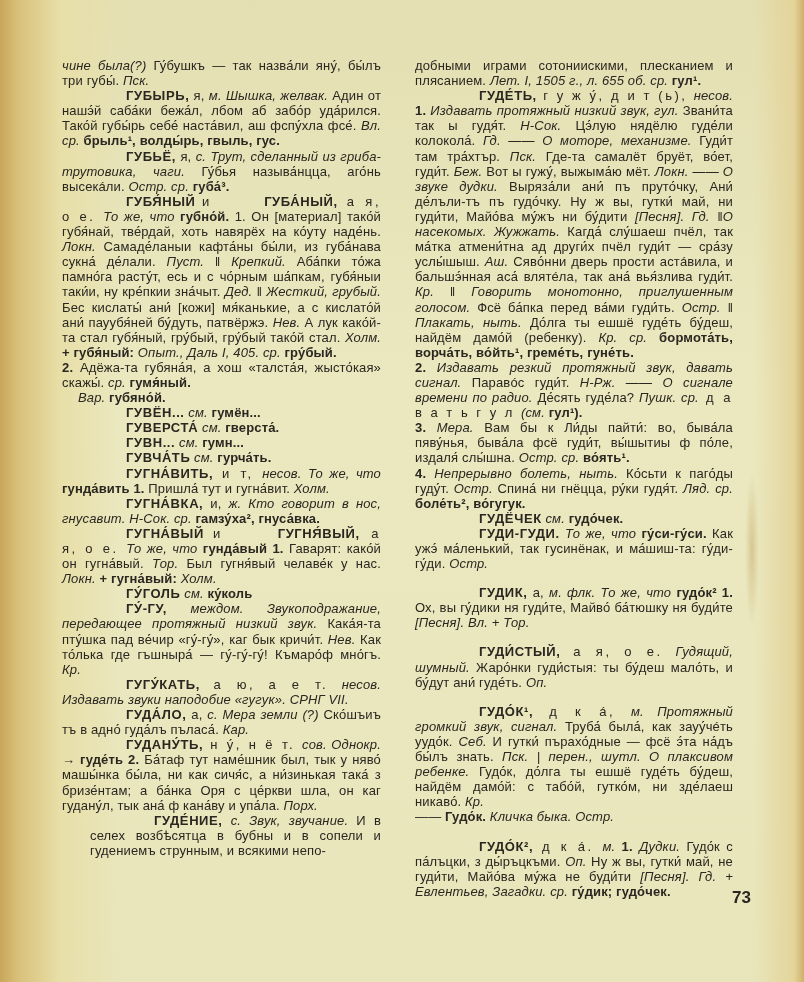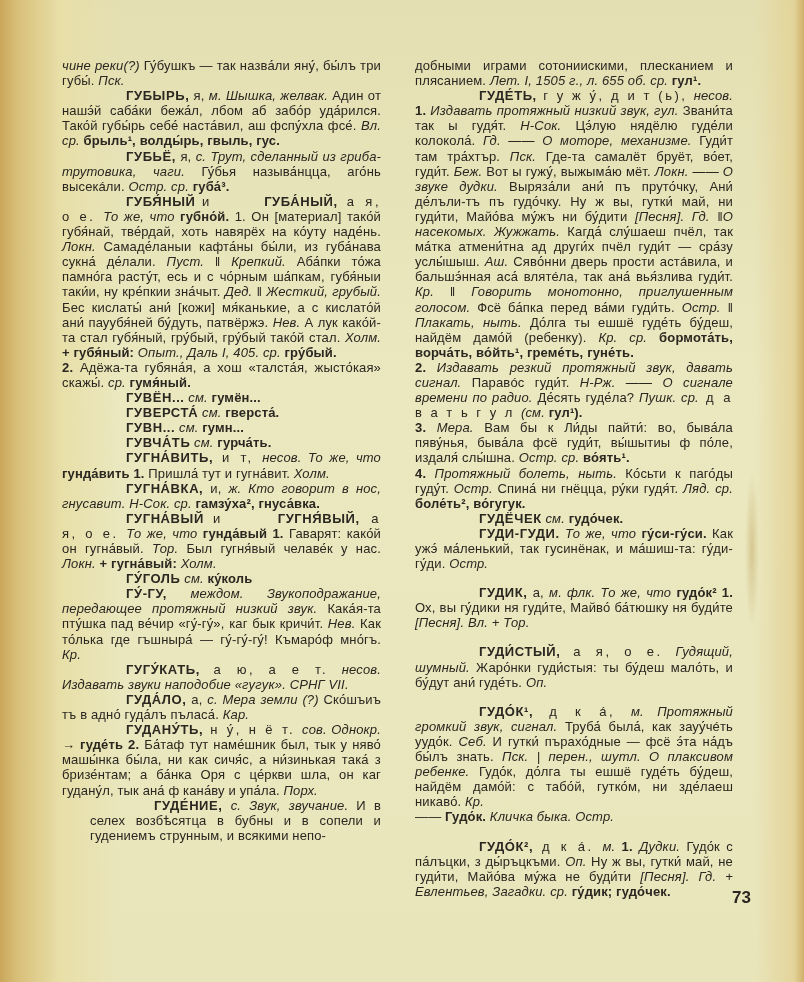--- a/index.html
+++ b/index.html
@@ -44,45 +44,46 @@
     font-family: "Liberation Sans", sans-serif; font-size: 17px; font-weight: bold;
   }
 </style>
 </head>
 <body>
 
 <div class="page-bg"></div>
 <div class="stain"></div>
 
 <div class="column col-left" id="col-left">
-    <p class="p"><span class="i">чине реки(?) </span><span>Гу́бушкъ — так назва́ли яну́, бы́лъ три губы́. </span><span class="i">Пск.</span></p>
+    <p class="p"><span class="i">чине была(?) </span><span>Гу́бушкъ — так назва́ли яну́, бы́лъ три губы́. </span><span class="i">Пск.</span></p>
     <p class="p indent"><span class="hw">ГУБЫРЬ,</span><span> я, </span><span class="i">м. Шышка, желвак.</span><span> Адин от нашэ́й саба́ки бежа́л, лбом аб забо́р уда́рился. Тако́й губы́рь себе́ наста́вил, аш фспу́хла фсе́. </span><span class="i">Вл. ср.</span><span class="b"> брыль¹, волды́рь, гвыль, гус.</span></p>
     <p class="p indent"><span class="hw">ГУБЬЁ,</span><span> я, </span><span class="i">с. Трут, сделанный из гриба-трутовика, чаги.</span><span> Гу́бья называ́нцца, аго́нь высекáли. </span><span class="i">Остр. ср.</span><span class="b"> губа́³.</span></p>
     <p class="p indent"><span class="hw">ГУБЯ́НЫЙ</span><span> и </span><span class="hw">ГУБА́НЫЙ,</span><span class="sp"> а я, о е. </span><span class="i">То же, что</span><span class="b"> губно́й.</span><span> 1. Он [материал] тако́й губя́най, тве́рдай, хоть навярёх на ко́уту наде́нь. </span><span class="i">Локн.</span><span> Самаде́ланыи кафта́ны бы́ли, из губа́нава сукна́ де́лали. </span><span class="i">Пуст. ‖ Крепкий.</span><span> Аба́пки то́жа памно́га расту́т, есь и с чо́рным ша́пкам, губя́ныи таки́и, ну кре́пкии зна́чыт. </span><span class="i">Дед. ‖ Жесткий, грубый.</span><span> Бес кислаты́ ани́ [кожи] мя́канькие, а с кислато́й ани́ пауубя́ней бу́дуть, патвёржэ. </span><span class="i">Нев.</span><span> А лук како́й-та стал губя́ный, гру́бый, гру́бый тако́й стал. </span><span class="i">Холм.</span><span class="b"> + губя́ный: </span><span class="i">Опыт., Даль I, 405. ср.</span><span class="b"> гру́бый.</span></p>
     <p class="p"><span class="b">2.</span><span> Адёжа-та губяна́я, а хош «талста́я, жысто́кая» скажы́. </span><span class="i">ср.</span><span class="b"> гумя́ный.</span></p>
+    <p class="p indent"><span class="i">Вар.</span><span class="b"> губяно́й.</span></p>
     <p class="p indent"><span class="hw">ГУВЁН...</span><span class="i"> см.</span><span class="b"> гумён...</span></p>
     <p class="p indent"><span class="hw">ГУВЕРСТА́</span><span class="i"> см.</span><span class="b"> гверста́.</span></p>
     <p class="p indent"><span class="hw">ГУВН...</span><span class="i"> см.</span><span class="b"> гумн...</span></p>
     <p class="p indent"><span class="hw">ГУВЧА́ТЬ</span><span class="i"> см.</span><span class="b"> гурча́ть.</span></p>
     <p class="p indent"><span class="hw">ГУГНА́ВИТЬ,</span><span class="sp"> и т, </span><span class="i">несов. То же, что</span><span class="b"> гунда́вить 1.</span><span> Пришла́ тут и гугна́вит. </span><span class="i">Холм.</span></p>
     <p class="p indent"><span class="hw">ГУГНА́ВКА,</span><span> и, </span><span class="i">ж. Кто говорит в нос, гнусавит. Н-Сок. ср.</span><span class="b"> гамзу́ха², гнуса́вка.</span></p>
     <p class="p indent"><span class="hw">ГУГНА́ВЫЙ</span><span> и </span><span class="hw">ГУГНЯ́ВЫЙ,</span><span class="sp"> а я, о е. </span><span class="i">То же, что</span><span class="b"> гунда́вый 1.</span><span> Гаварят: како́й он гугна́вый. </span><span class="i">Тор.</span><span> Был гугня́вый челаве́к у нас. </span><span class="i">Локн.</span><span class="b"> + гугна́вый: </span><span class="i">Холм.</span></p>
     <p class="p indent"><span class="hw">ГУ́ГОЛЬ</span><span class="i"> см.</span><span class="b"> ку́коль</span></p>
     <p class="p indent"><span class="hw">ГУ́-ГУ,</span><span class="i"> междом. Звукоподражание, передающее протяжный низкий звук.</span><span> Кака́я-та пту́шка пад ве́чир «гу́-гу́», каг бык кричи́т. </span><span class="i">Нев.</span><span> Как то́лька где гъшныра́ — гу́-гу́-гу́! Къмаро́ф мно́гъ. </span><span class="i">Кр.</span></p>
     <p class="p indent"><span class="hw">ГУГУ́КАТЬ,</span><span class="sp"> а ю, а е т. </span><span class="i">несов. Издавать звуки наподобие «гугук». СРНГ VII.</span></p>
     <p class="p indent"><span class="hw">ГУДА́ЛО,</span><span> а, </span><span class="i">с. Мера земли (?)</span><span> Ско́шъиъ тъ в адно́ гуда́лъ пълаcа́. </span><span class="i">Кар.</span></p>
     <p class="p indent"><span class="hw">ГУДАНУ́ТЬ,</span><span class="sp"> н у́, н ё т. </span><span class="i">сов. Однокр.</span><span class="b"> → гуде́ть 2.</span><span> Ба́таф тут наме́шник был, тык у няво́ машы́нка бы́ла, ни как сичя́с, а ни́зинькая така́ з бризе́нтам; а ба́нка Оря с це́ркви шла, он каг гудану́л, тык ана́ ф кана́ву и упа́ла. </span><span class="i">Порх.</span></p>
     <p class="p hang"><span class="hw">ГУДЕ́НИЕ,</span><span class="i"> с. Звук, звучание.</span><span> И в селех возбѣсятца в бубны и в сопели и гудениемъ струнным, и всякими непо-</span></p>
   </div>
 <div class="column col-right" id="col-right">
     <p class="p"><span>добными играми сотониискими, плесканием и плясанием. </span><span class="i">Лет. I, 1505 г., л. 655 об. ср.</span><span class="b"> гул¹.</span></p>
     <p class="p indent"><span class="hw">ГУДЕ́ТЬ,</span><span class="sp"> г у ж у́, д и т (ь), </span><span class="i">несов.</span><span class="b"> 1.</span><span class="i"> Издавать протяжный низкий звук, гул.</span><span> Звани́та так ы гудя́т. </span><span class="i">Н-Сок.</span><span> Цэ́лую нядёлю гуде́ли колокола́. </span><span class="i">Гд. —— О моторе, механизме.</span><span> Гуди́т там тра́хтър. </span><span class="i">Пск.</span><span> Где-та самалёт бруёт, во́ет, гуди́т. </span><span class="i">Беж.</span><span> Вот ы гужу́, выжыма́ю мёт. </span><span class="i">Локн. —— О звуке дудки.</span><span> Выряза́ли ани́ пъ пруто́чку, Ани́ де́лъли-тъ пъ гудо́чку. Ну ж вы, гутки́ май, ни гуди́ти, Майо́ва му́жъ ни бу́дити </span><span class="i">[Песня]. Гд. ‖О насекомых. Жужжать.</span><span> Кагда́ слу́шаеш пчёл, так ма́тка атмени́тна ад други́х пчёл гуди́т — сра́зу услы́шыш. </span><span class="i">Аш.</span><span> Сяво́нни дверь прости астáвила, и бальшэ́нная аса́ влятéла, так ана́ вья́злива гуди́т. </span><span class="i">Кр. ‖ Говорить монотонно, приглушенным голосом.</span><span> Фсё ба́пка перед ва́ми гуди́ть. </span><span class="i">Остр. ‖ Плакать, ныть.</span><span> До́лга ты ешшё гуде́ть бу́деш, найдём дамо́й (ребенку). </span><span class="i">Кр. ср.</span><span class="b"> бормота́ть, ворча́ть, во́йть¹, греме́ть, гуне́ть.</span></p>
     <p class="p"><span class="b">2.</span><span class="i"> Издавать резкий протяжный звук, давать сигнал.</span><span> Паравóс гуди́т. </span><span class="i">Н-Рж. —— О сигнале времени по радио.</span><span> Де́сять гуде́ла? </span><span class="i">Пушк. ср.</span><span class="sp"> д а в а т ь  г у л </span><span class="i">(см.</span><span class="b"> гул¹).</span></p>
     <p class="p"><span class="b">3.</span><span class="i"> Мера.</span><span> Вам бы к Ли́ды пайти́: во, быва́ла пяву́нья, быва́ла фсё гуди́т, вы́шытиы ф по́ле, издаля́ слы́шна. </span><span class="i">Остр. ср.</span><span class="b"> во́ять¹.</span></p>
-    <p class="p"><span class="b">4.</span><span class="i"> Протяжный болеть, ныть.</span><span> Ко́сьти к паго́ды гуду́т. </span><span class="i">Остр.</span><span> Спина́ ни гнёцца, ру́ки гудя́т. </span><span class="i">Ляд. ср.</span><span class="b"> боле́ть², во́гугук.</span></p>
+    <p class="p"><span class="b">4.</span><span class="i"> Непрерывно болеть, ныть.</span><span> Ко́сьти к паго́ды гуду́т. </span><span class="i">Остр.</span><span> Спина́ ни гнёцца, ру́ки гудя́т. </span><span class="i">Ляд. ср.</span><span class="b"> боле́ть², во́гугук.</span></p>
     <p class="p indent"><span class="hw">ГУДЁЧЕК</span><span class="i"> см.</span><span class="b"> гудо́чек.</span></p>
     <p class="p indent"><span class="hw">ГУДИ-ГУДИ.</span><span class="i"> То же, что</span><span class="b"> гу́си-гу́си.</span><span> Как ужэ́ ма́ленький, так гусинёнак, и ма́шиш-та: гу́ди-гу́ди. </span><span class="i">Остр.</span></p>
     <p class="p indent gap"><span class="hw">ГУДИК,</span><span> а, </span><span class="i">м. флк. То же, что</span><span class="b"> гудо́к² 1.</span><span> Ох, вы гу́дики ня гуди́те, Майво́ ба́тюшку ня буди́те </span><span class="i">[Песня]. Вл. + Тор.</span></p>
     <p class="p indent gap"><span class="hw">ГУДИ́СТЫЙ,</span><span class="sp"> а я, о е. </span><span class="i">Гудящий, шумный.</span><span> Жаро́нки гуди́стыя: ты бу́деш мало́ть, и бу́дут ани́ гуде́ть. </span><span class="i">Оп.</span></p>
     <p class="p indent gap"><span class="hw">ГУДО́К¹,</span><span class="sp"> д к á, </span><span class="i">м. Протяжный громкий звук, сигнал.</span><span> Труба́ была́, как зауу́чéть уудо́к. </span><span class="i">Себ.</span><span> И гутки́ пърахо́дные — фсё э́та на́дъ бы́лъ знать. </span><span class="i">Пск. | перен., шутл. О плаксивом ребенке.</span><span> Гудо́к, до́лга ты ешшё гуде́ть бу́деш, найдём дамо́й: с табо́й, гутко́м, ни зде́лаеш никаво́. </span><span class="i">Кр.</span></p>
     <p class="p"><span>—— </span><span class="b">Гудо́к.</span><span class="i"> Кличка быка. Остр.</span></p>
     <p class="p indent gap"><span class="hw">ГУДО́К²,</span><span class="sp"> д к á. </span><span class="i">м.</span><span class="b"> 1.</span><span class="i"> Дудки.</span><span> Гудо́к с па́лъцки, з ды́ръцкъми. </span><span class="i">Оп.</span><span> Ну ж вы, гутки́ май, не гуди́ти, Майо́ва му́жа не буди́ти </span><span class="i">[Песня]. Гд. + Евлентьев, Загадки. ср.</span><span class="b"> гу́дик; гудо́чек.</span></p>
   </div>
 
 <div class="page-number">73</div>

